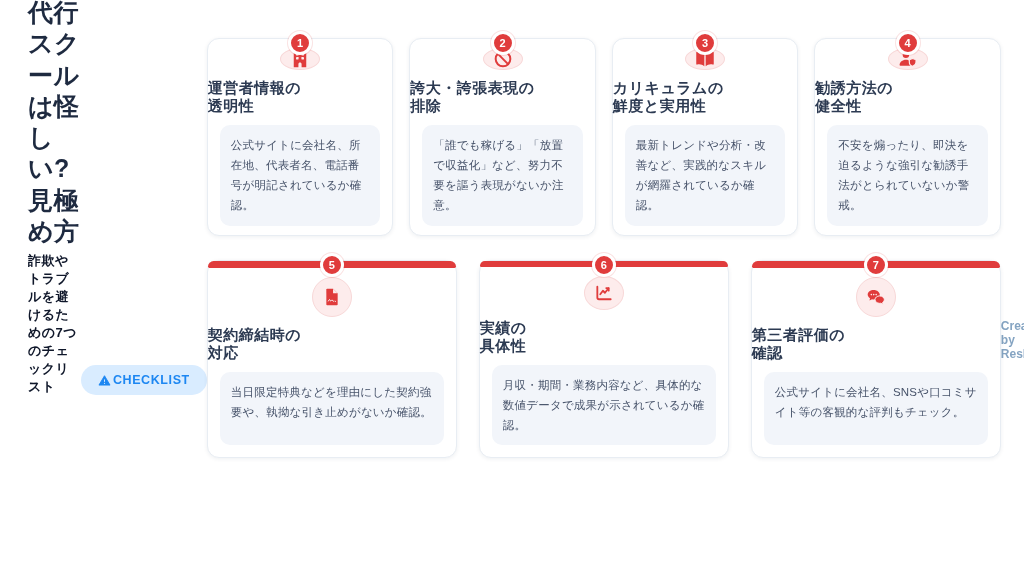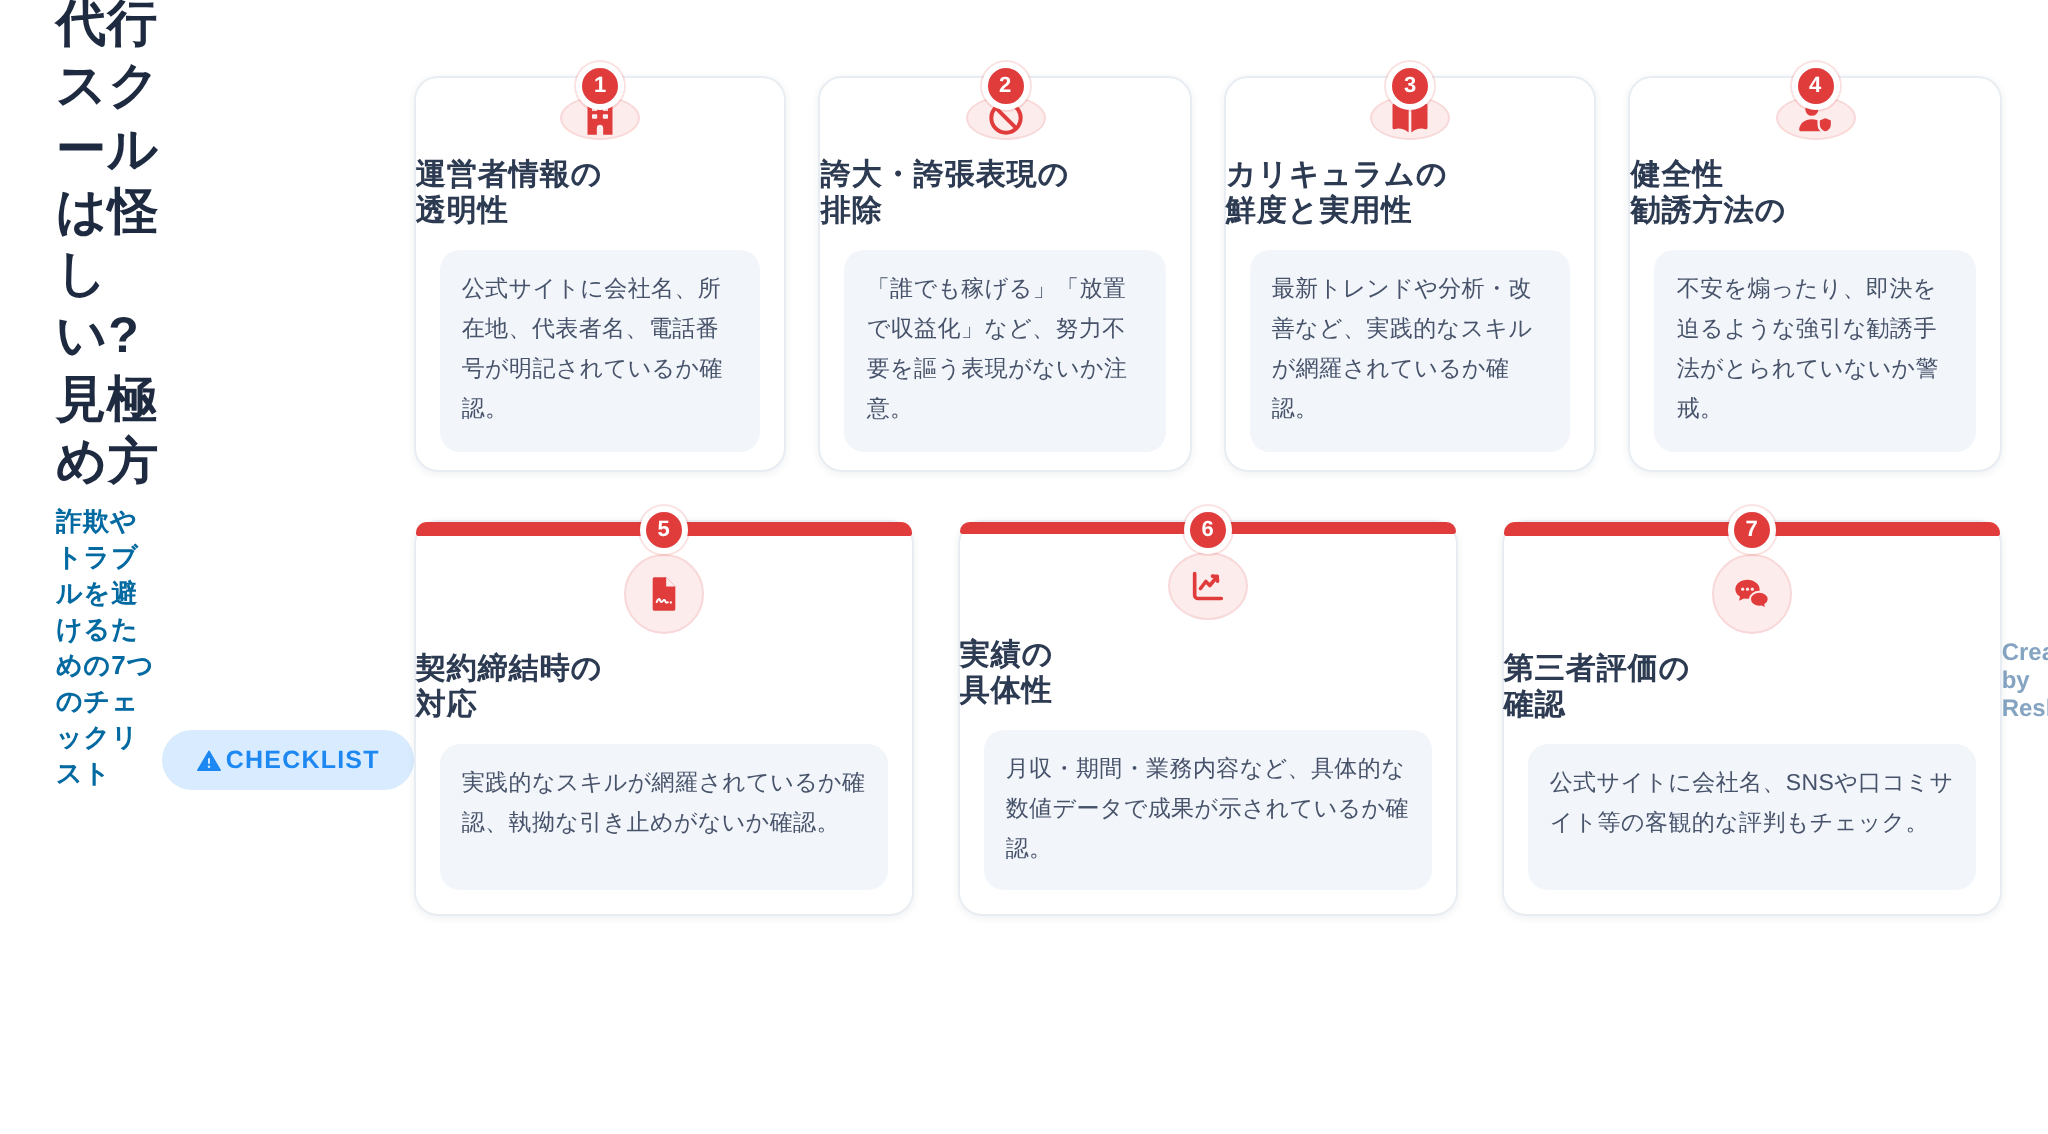--- a/index.html
+++ b/index.html
@@ -19,21 +19,21 @@
   html,body{width:1024px;height:567px;}
   body{
     font-family:"Liberation Sans","DejaVu Sans",sans-serif;
     background:#ffffff;color:var(--title-dark);
     overflow:hidden;
   }
   .page{width:1024px;height:406px;padding:16px 28px 10px;display:flex;}
   
   header{display:flex;justify-content:space-between;align-items:flex-end;}
   .h-text h1{font-size:25px;font-weight:900;letter-spacing:.5px;color:#1e2a40;line-height:1.25;}
-  .h-text p{margin-top:5px;font-size:13px;font-weight:700;color:#0369a1;letter-spacing:.5px;}
+  .h-text p{margin-top:5px;font-size:13px;font-weight:700;color:#0f172a;letter-spacing:.5px;}
   .pill{
     display:inline-flex;align-items:center;gap:2px;
     background:var(--badge-bg);color:var(--badge-blue);
     font-size:12.5px;font-weight:800;letter-spacing:.6px;
     padding:8px 17px;border-radius:999px;margin-bottom:1px;cursor:pointer;border:none;
   }
   .pill svg{width:13px;height:13px;display:block;}
   .divider{border:none;border-top:1px solid var(--divider);margin-top:14px;}
   
   .row{display:flex;}
@@ -168,22 +168,22 @@
         <div class="topbar"></div>
         <div class="num">4</div>
         <div class="icon-circle">
           <svg viewBox="0 0 24 24">
             <circle cx="9.5" cy="6.8" r="3.9" fill="var(--accent-red)"></circle>
             <path d="M9.5 12.8c-4.2 0-7.6 2.8-7.6 6.3c0 .5.4.9.9.9h13.4c.5 0 .9-.4.9-.9c0-3.5-3.4-6.3-7.6-6.3z" fill="var(--accent-red)"></path>
             <path d="M17.6 11.4l4 1.6v2.9c0 2.3-1.5 4.1-4 4.9c-2.5-.8-4-2.6-4-4.9V13z" fill="var(--accent-red)" stroke="var(--icon-circle-bg)" stroke-width="1.4"></path>
           </svg>
         </div>
         <h2>
+          <span>勧誘方法の</span>
           <span>健全性</span>
-          <span>勧誘方法の</span>
         </h2>
         <div class="desc">
           <p>不安を煽ったり、即決を迫るような強引な勧誘手法がとられていないか警戒。</p>
         </div>
       </article>
 
     </div>
 
     <div class="row row-2">
 
@@ -196,21 +196,21 @@
             <path d="M13.3 2v5.5h5.5z" fill="var(--icon-circle-bg)"></path>
             <path d="M7.6 16.8c.9-1.9 1.7-2.3 2.1-.9c.3 1.1.9 1.2 1.6.3c.6-.8 1.2-.7 1.5.2c.2.7.7.9 1.5.6" fill="none" stroke="#fff" stroke-width="1.2" stroke-linecap="round"></path>
             <circle cx="16.1" cy="17.1" r=".7" fill="#fff"></circle>
           </svg>
         </div>
         <h2>
           <span>契約締結時の</span>
           <span>対応</span>
         </h2>
         <div class="desc">
-          <p>実践的なスキルが網羅されているか確認、執拗な引き止めがないか確認。</p>
+          <p>当日限定特典などを理由にした契約強要や、執拗な引き止めがないか確認。</p>
         </div>
       </article>
 
       <article class="card">
         <div class="topbar"></div>
         <div class="num">6</div>
         <div class="icon-circle">
           <svg viewBox="0 0 24 24" fill="none" stroke="var(--accent-red)" stroke-width="2.2" stroke-linecap="round" stroke-linejoin="round">
             <path d="M4 4.5v13c0 1.1.9 2 2 2h14"></path>
             <path d="M7.5 13.5l3.2-4.2l2.4 2.4l4.4-5.4"></path>

